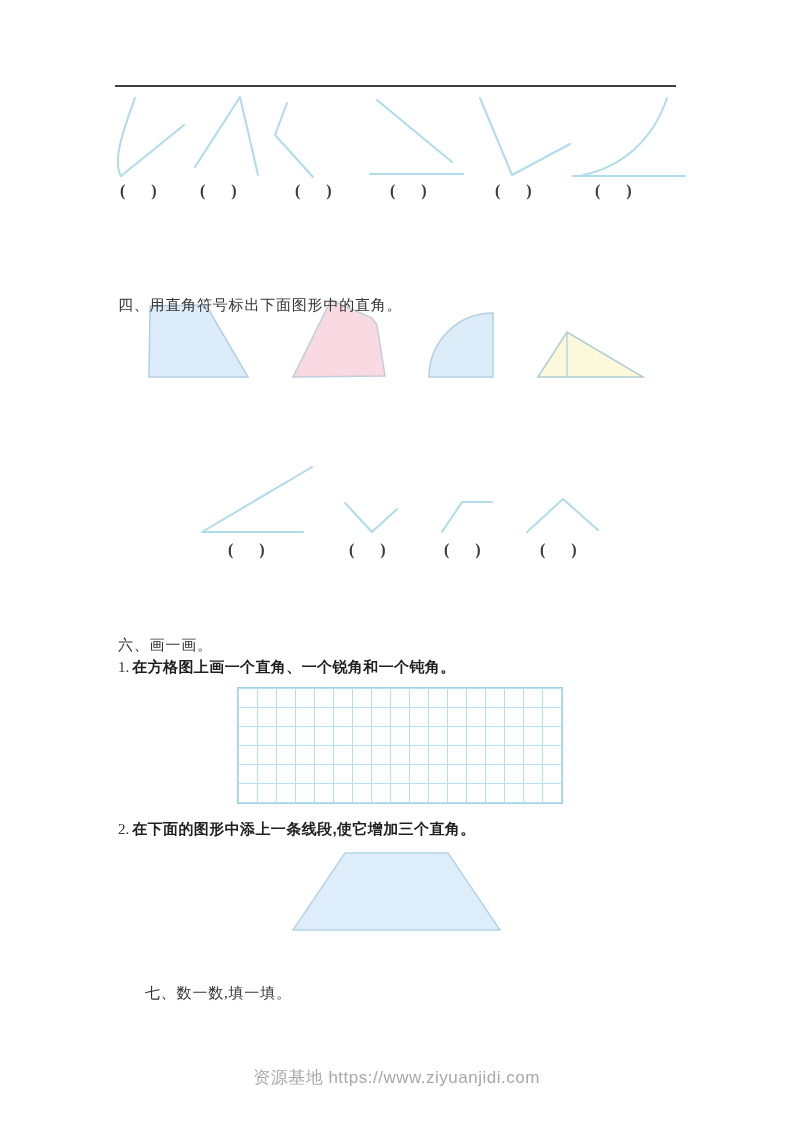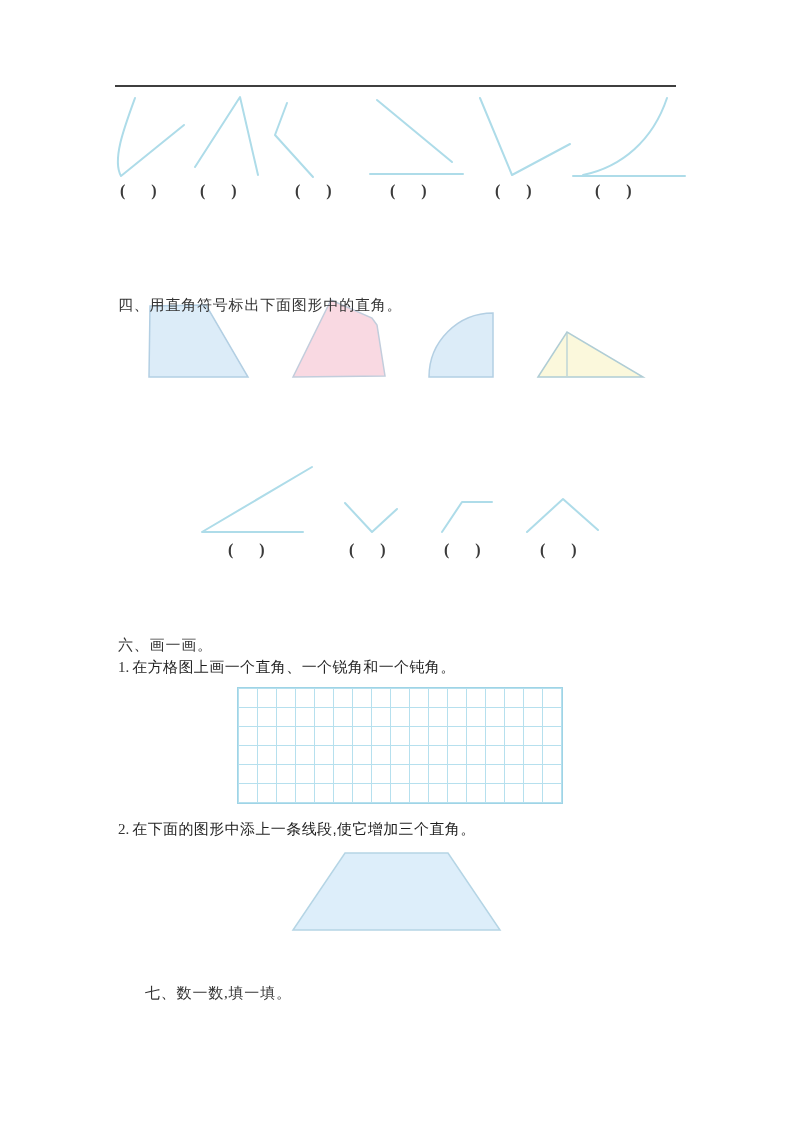--- a/index.html
+++ b/index.html
@@ -20,21 +20,21 @@
   }
   .item-line{
     position:absolute;white-space:nowrap;font-size:15px;color:#222;
   }
   .item-num{
     font-family:"Liberation Serif","DejaVu Serif",serif;
     font-weight:400;color:#333;margin-right:3px;
   }
   .item-text{
     font-family:"Liberation Sans","DejaVu Sans",sans-serif;
-    font-weight:400;letter-spacing:0.4px;color:#1f1f1f;
+    font-weight:700;letter-spacing:0.4px;color:#1f1f1f;
   }
   .bracket{
     position:absolute;
     font-family:"Liberation Serif","DejaVu Serif",serif;
     font-size:16px;font-weight:600;color:#3a3a3a;
     white-space:pre;letter-spacing:2px;
   }
   .circle-sym{color:#9fd0e2;font-size:18px;font-weight:400;}
   .square-sym{color:#2e2e2e;}
   .grid{
@@ -111,14 +111,15 @@
 
   <div class="grid"></div>
 
   <div class="item-line" style="left:118px;top:820px;">
     <span class="item-num">2.</span><span class="item-text">在下面的图形中添上一条线段,使它增加三个直角。</span>
   </div>
 
   <div class="sec-title" style="left:145px;top:984px;">七、数一数,填一填。</div>
 
 
+  <div class="footer">资源基地 https://www.ziyuanjidi.com</div>
 
 </div>
 
 </body></html>

